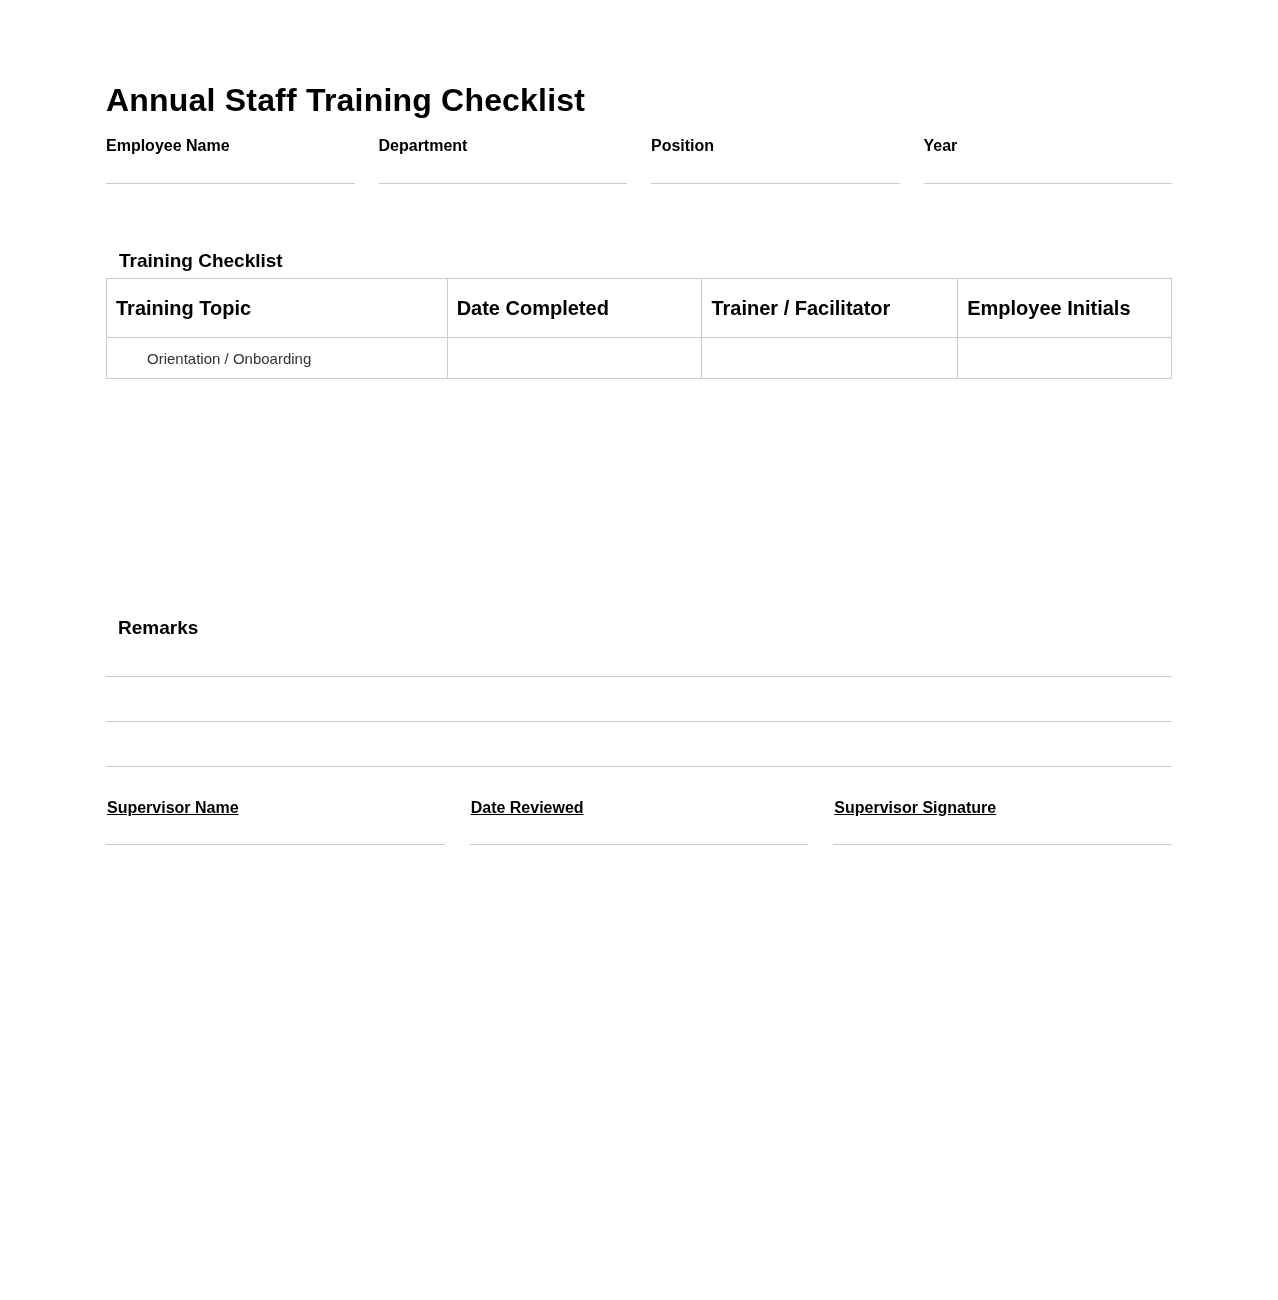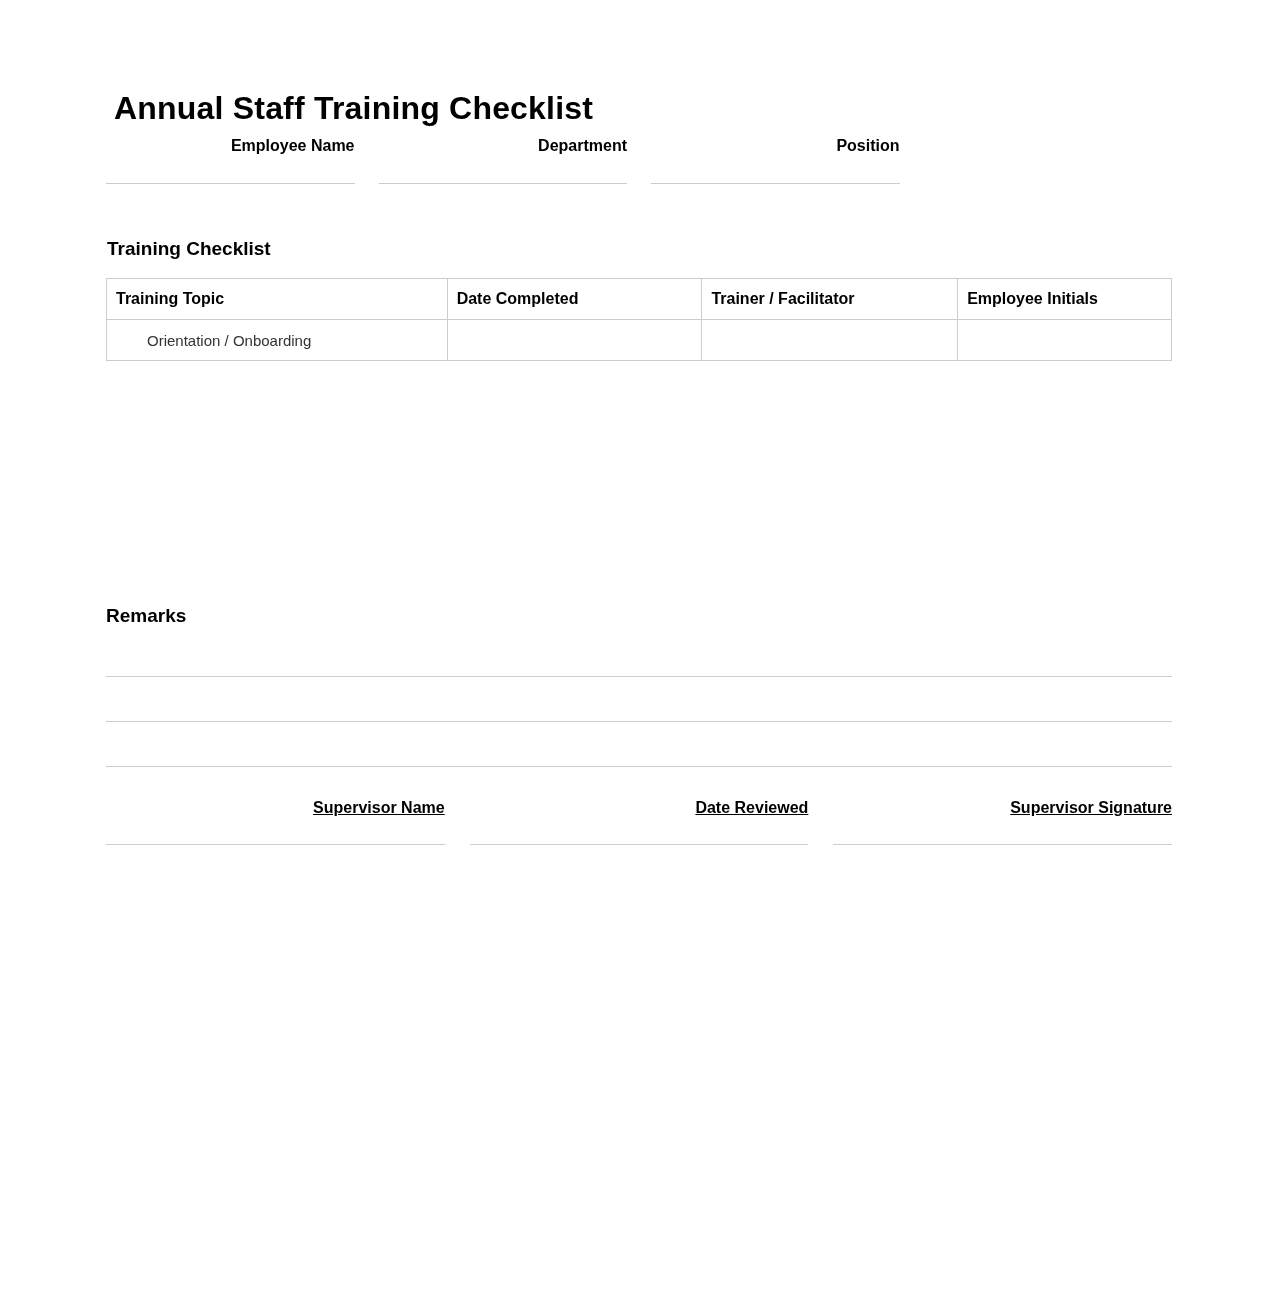--- a/index.html
+++ b/index.html
@@ -1,26 +1,26 @@
 <!DOCTYPE html>
 <html><head>
 <meta charset="utf-8">
 <style>
   html, body { margin: 0; padding: 0; background: #ffffff; }
   body { width: 1278px; height: 1300px; font-family: "Liberation Sans", sans-serif; color: #000; position: relative; }
   .page { position: absolute; left: 106px; top: 0; width: 1066px; }
-  h1 { position: absolute; top: 82px; left: 0; margin: 8px; font-size: 32px; font-weight: bold; letter-spacing: 0.2px; white-space: nowrap; }
+  h1 { position: absolute; top: 82px; left: 0; margin: 0; font-size: 32px; font-weight: bold; letter-spacing: 0.2px; white-space: nowrap; }
   .top-fields { position: absolute; top: 136px; left: 0; width: 1066px; display: flex; gap: 24px; }
   .top-field { width: 248.5px; }
-  .field-label { font-size: 16px; font-weight: bold; height: 20px; line-height: 20px; white-space: nowrap; text-align: right; }
+  .field-label { font-size: 16px; font-weight: bold; height: 20px; line-height: 20px; white-space: nowrap; }
   .top-field .line { margin-top: 26px; border-bottom: 1px solid #cccccc; height: 1px; }
-  h2.sect { position: absolute; left: 1px; margin: 0; font-size: 19px; font-weight: bold; white-space: nowrap; }
+  h2.sect { position: absolute; left: 1px; margin: 12px; font-size: 19px; font-weight: bold; white-space: nowrap; }
   table { position: absolute; top: 278px; left: 0; width: 1066px; border-collapse: collapse; }
   th, td { border: 1px solid #cccccc; text-align: left; padding: 0 9px; height: 41px; box-sizing: border-box; }
-  th { font-size: 16px; font-weight: bold; height: 41px; }
+  th { font-size: 20px; font-weight: bold; height: 59px; }
   td { font-size: 15px; color: #333333; padding-left: 40px; }
   .remark-line { position: absolute; left: 0; width: 1066px; border-bottom: 1px solid #cccccc; }
   .bottom-fields { position: absolute; top: 798px; left: 0; width: 1066px; display: flex; gap: 25px; text-decoration: underline; }
   .bottom-field { flex: 1; }
   .bottom-field .field-label { padding-left: 1px; }
   .bottom-field .line { margin-top: 26px; border-bottom: 1px solid #cccccc; }
 </style>
 </head>
 <body>
 
@@ -31,20 +31,24 @@
     <div class="top-field">
       <div class="field-label">Employee Name</div>
       <div class="line"></div>
     </div>
     <div class="top-field">
       <div class="field-label">Department</div>
       <div class="line"></div>
     </div>
     <div class="top-field">
       <div class="field-label">Position</div>
+      <div class="line"></div>
+    </div>
+    <div class="top-field">
+      <div class="field-label">Year</div>
       <div class="line"></div>
     </div>
   </div>
 
   <h2 class="sect" style="top:238px;">Training Checklist</h2>
 
   <table>
     <colgroup>
       <col style="width:341px">
       <col style="width:255px">

